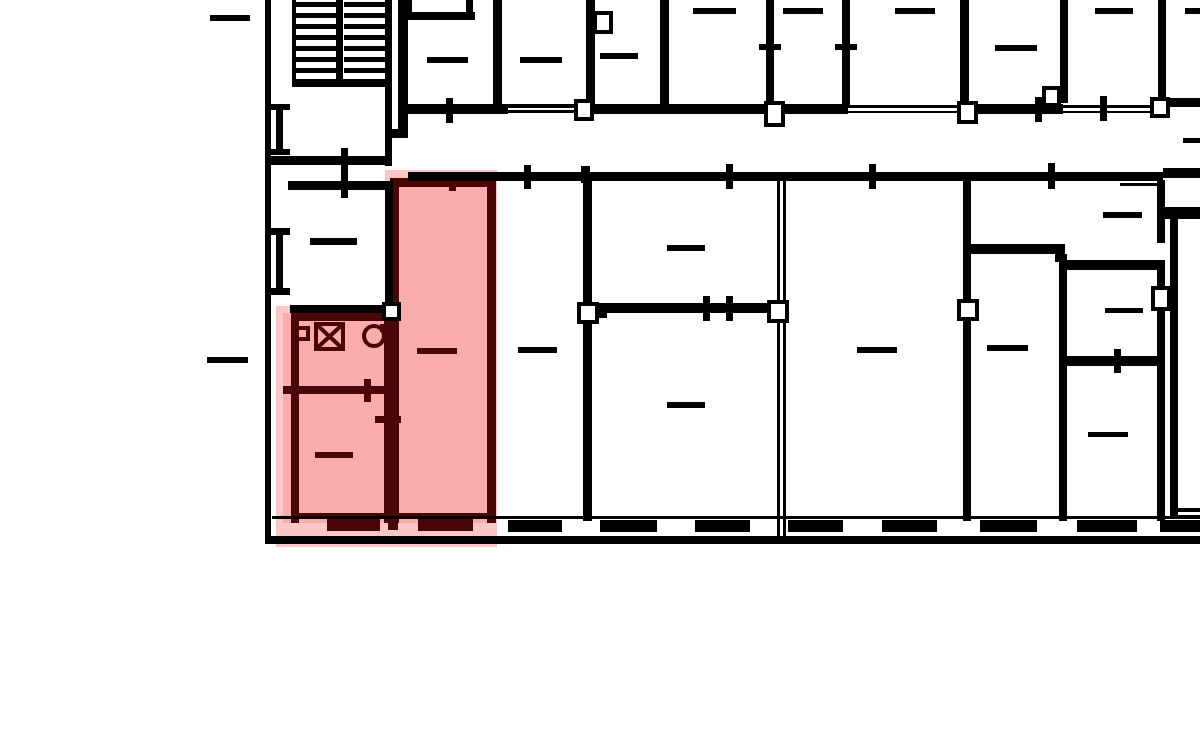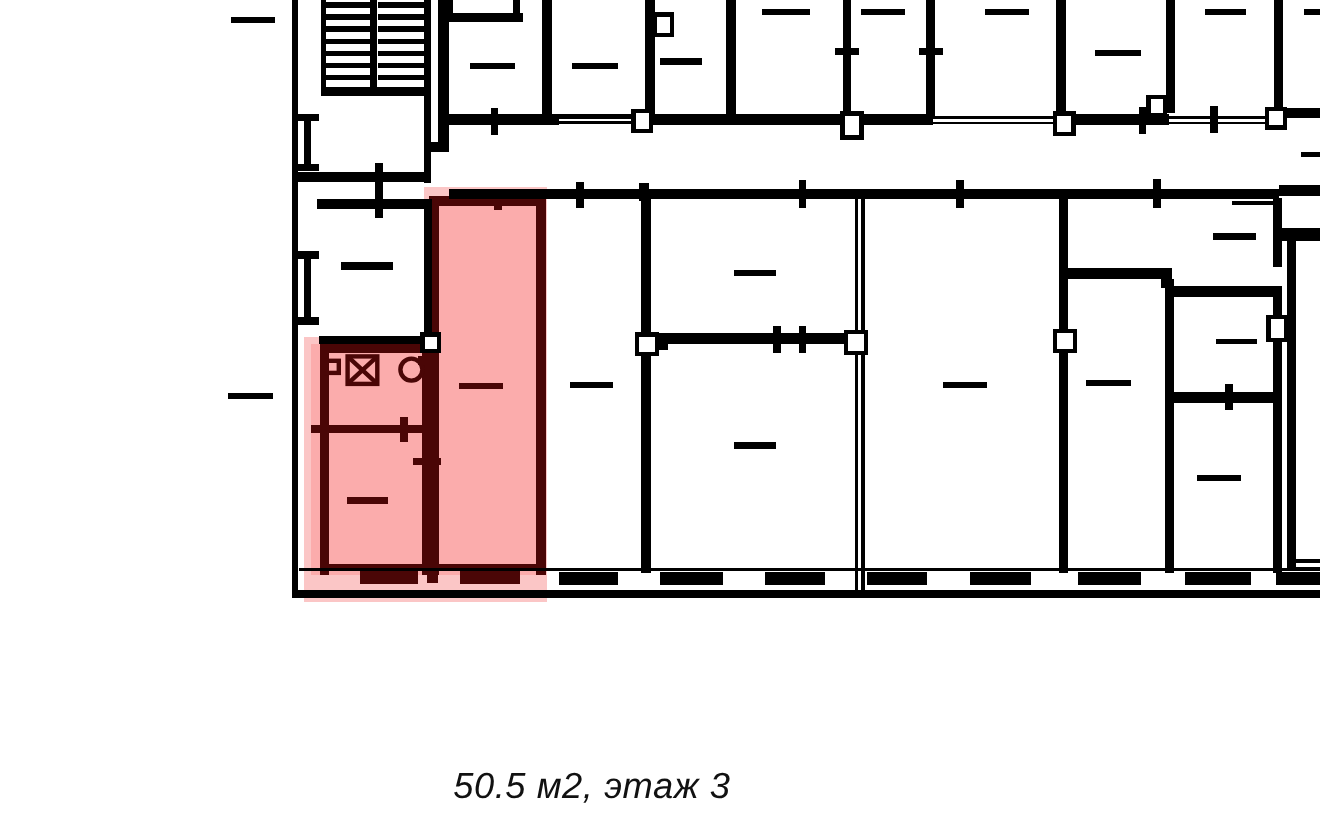--- a/index.html
+++ b/index.html
@@ -219,14 +219,13 @@
     <rect class="w" x="857" y="347" width="40" height="6"></rect>
     <rect class="w" x="987" y="345" width="41" height="6"></rect>
     <rect class="w" x="1103" y="212" width="39" height="6"></rect>
     <rect class="w" x="1105" y="308" width="38" height="5"></rect>
     <rect class="w" x="1088" y="432" width="40" height="5"></rect>
     <rect class="w" x="210" y="15" width="40" height="6"></rect>
     <rect class="w" x="207" y="357" width="41" height="6"></rect>
   </g>
 </svg>
 
-<div class="caption">50.5 м2, этаж 3</div>
 </div>
 
 </body></html>

